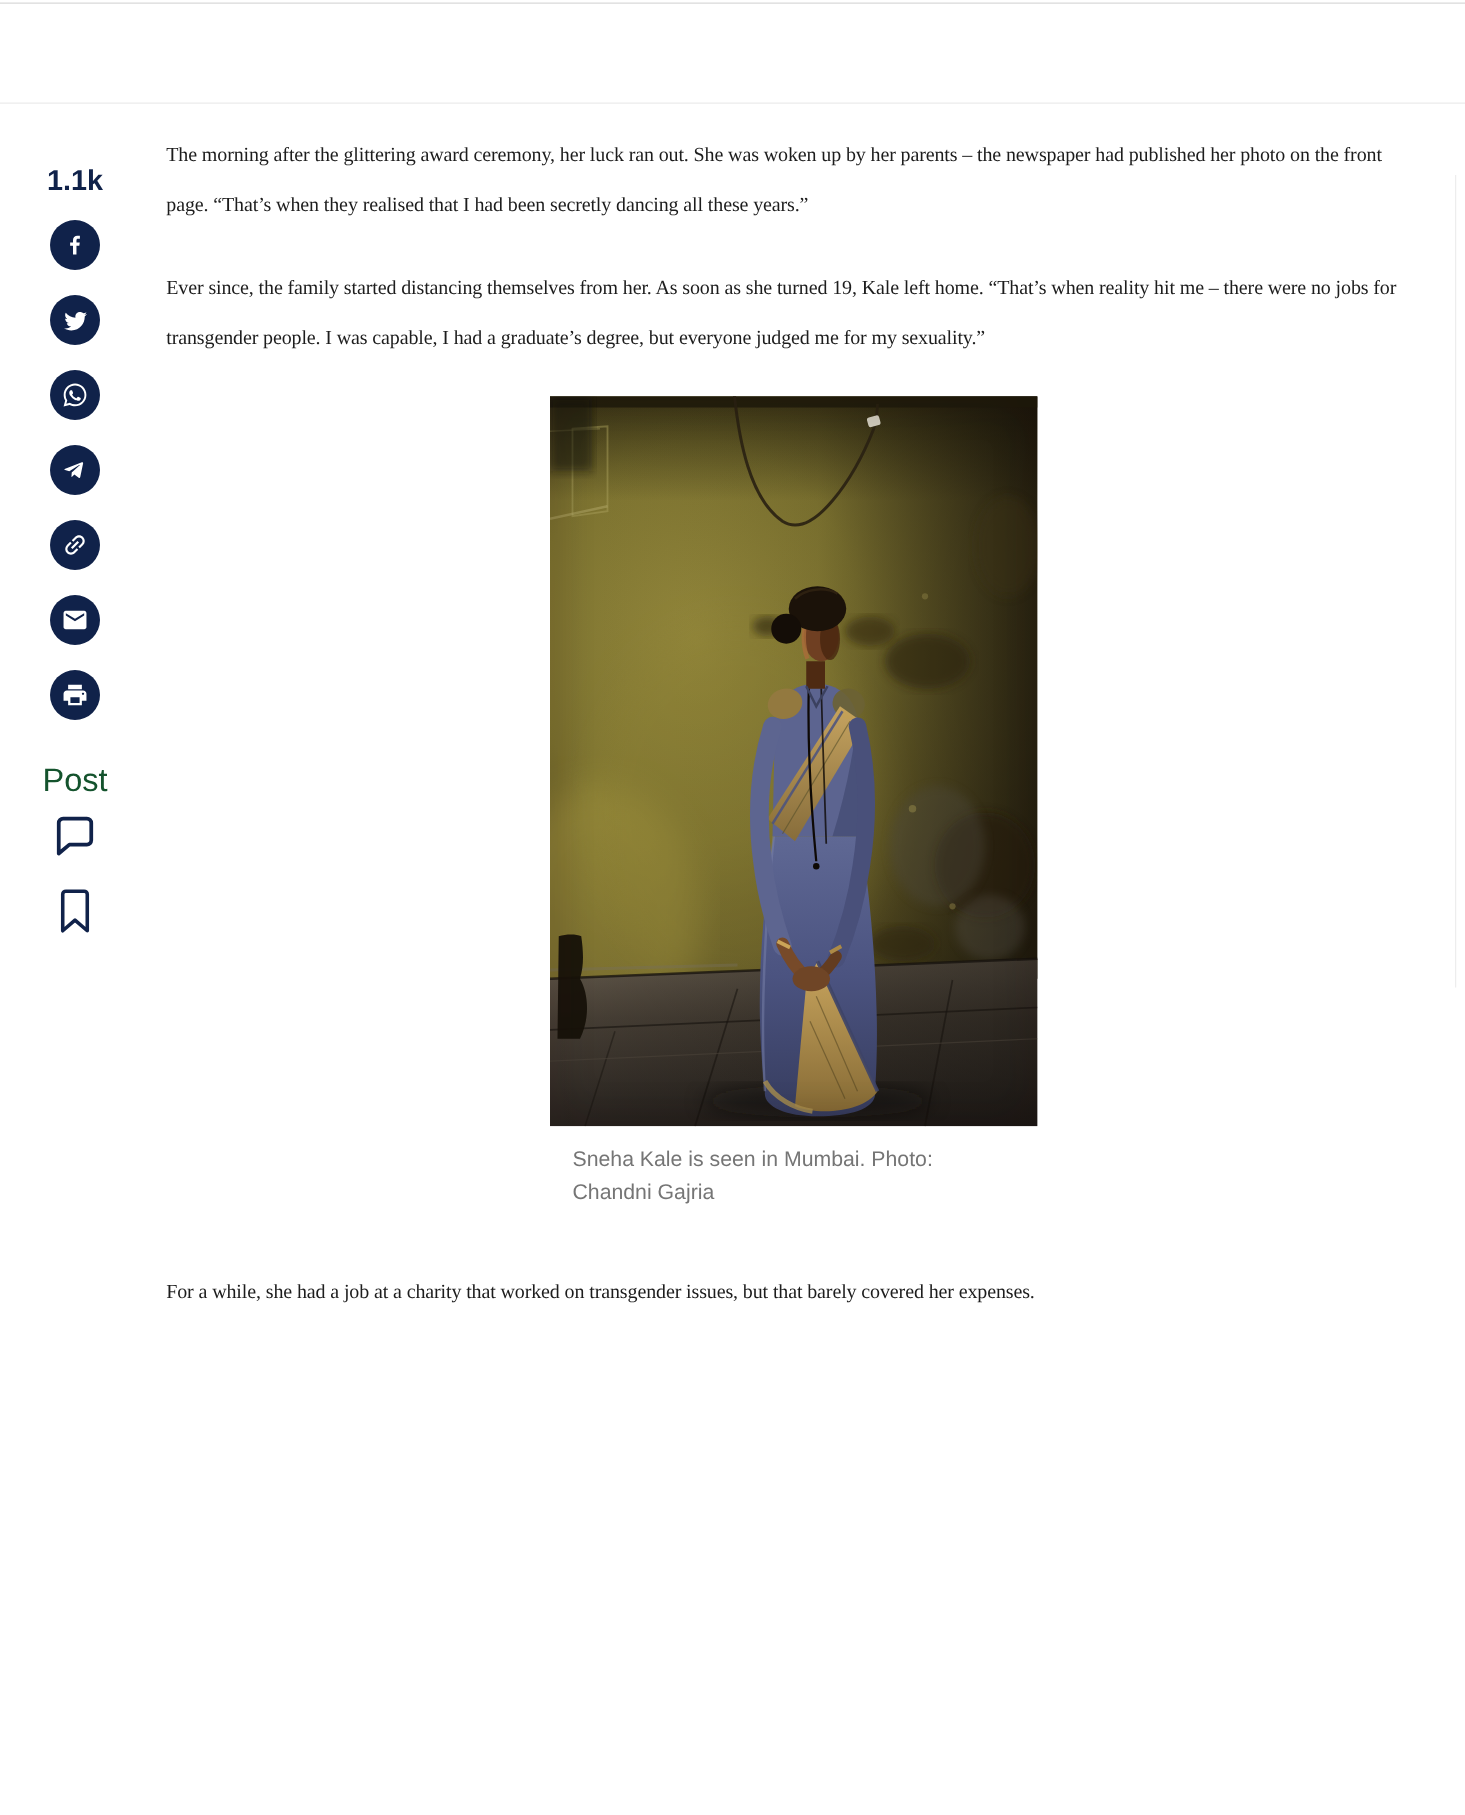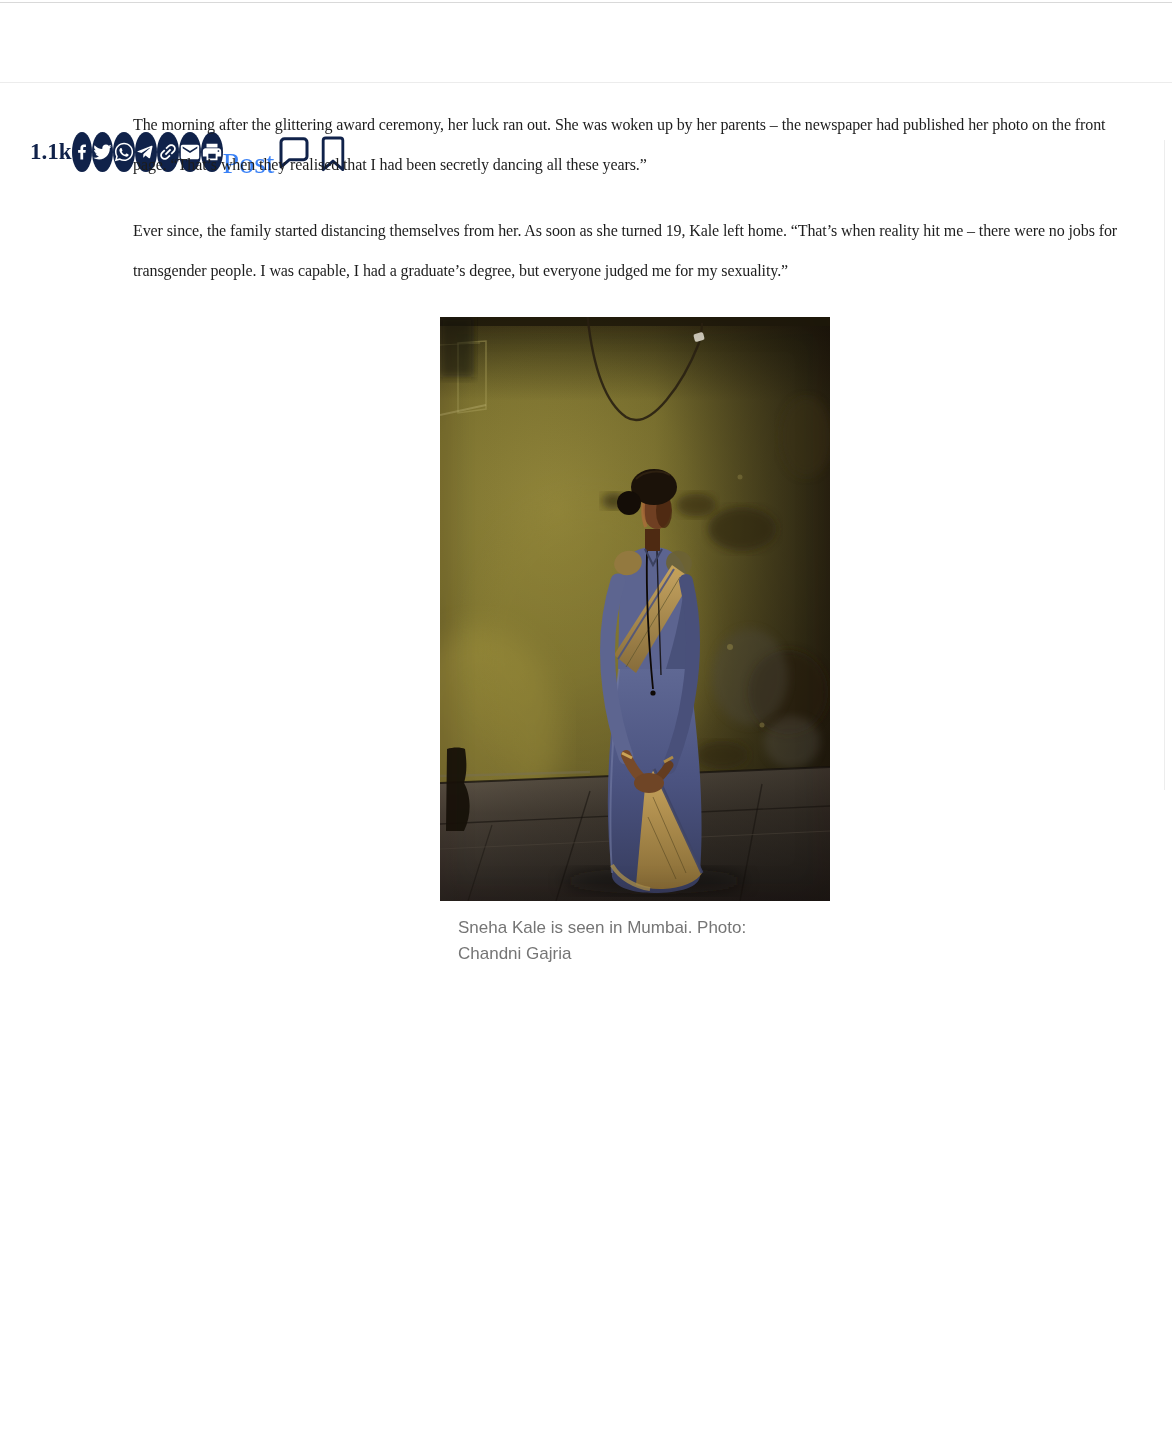--- a/index.html
+++ b/index.html
@@ -3,27 +3,27 @@
 <meta charset="utf-8">
 <style>
   html,body{margin:0;padding:0;background:#ffffff;}
   .page{position:relative;width:1172px;height:1452px;background:#fff;overflow:hidden;
         font-family:"Liberation Serif","DejaVu Serif",serif;}
   .top-hairline{position:absolute;top:2px;left:0;width:1172px;height:1px;background:#d9d9d9;}
   .header-divider{position:absolute;top:82px;left:0;width:1172px;height:1px;background:#ececec;}
   .right-divider{position:absolute;top:140px;left:1164px;width:1px;height:650px;background:#ededed;}
 
   
-  .share-rail{position:absolute;top:131px;left:30px;width:60px;display:flex;flex-direction:row;
-              align-items:center;font-family:Liberation Serif, serif;}
+  .share-rail{position:absolute;top:131px;left:30px;width:60px;display:flex;flex-direction:column;
+              align-items:center;font-family:Liberation Sans, sans-serif;}
   .share-count{font-weight:bold;font-size:23px;line-height:26px;color:#10224a;margin-bottom:19px;}
   .share-btn{width:40px;height:40px;border-radius:50%;background:#10224a;border:none;padding:0;
              margin-bottom:20px;display:flex;align-items:center;justify-content:center;cursor:pointer;}
   .share-btn svg{display:block;fill:#ffffff;}
-  .post-label{font-size:30px;line-height:26px;color:#3b82f6;margin:15px 0 12px;}
+  .post-label{font-size:26px;line-height:26px;color:#14532d;margin:15px 0 12px;}
   .rail-outline-btn{background:none;border:none;padding:0;margin:0 0 17px;cursor:pointer;display:block;}
   .rail-outline-btn svg{display:block;stroke:#10224a;fill:none;stroke-width:1.8;
                         stroke-linejoin:round;stroke-linecap:round;}
 
   
   .article{position:absolute;left:133px;top:105px;width:985px;color:#1d1d1d;}
   .article p{margin:0 0 26px;font-size:16px;line-height:40px;letter-spacing:-0.1px;}
   figure{margin:20px 0 47px 307px;width:334px;}
   .photo{width:390px;height:584px;display:block;}
   figcaption{font-family:"Liberation Sans","DejaVu Sans",sans-serif;font-size:17px;line-height:26px;
@@ -233,14 +233,15 @@
           <path d="M217 234 C218 276 220 320 221 358" fill="none" stroke="#0e0905" stroke-width="1.4" opacity="0.8"></path>
           <circle cx="213" cy="376" r="2.6" fill="#0e0905"></circle>
           <path d="M205 232 L213 248 L222 232" fill="none" stroke="#3b415f" stroke-width="2"></path>
         </g>
 
         <rect x="0" y="0" width="390" height="584" fill="none" stroke="#141107" stroke-width="18" opacity="0.18" filter="url(#b14)"></rect>
       </svg>
       <figcaption>Sneha Kale is seen in Mumbai. Photo: Chandni Gajria</figcaption>
     </figure>
 
+    <p>For a while, she had a job at a charity that worked on transgender issues, but that barely covered her expenses.</p>
   </main>
 </div>
 
 </body></html>

